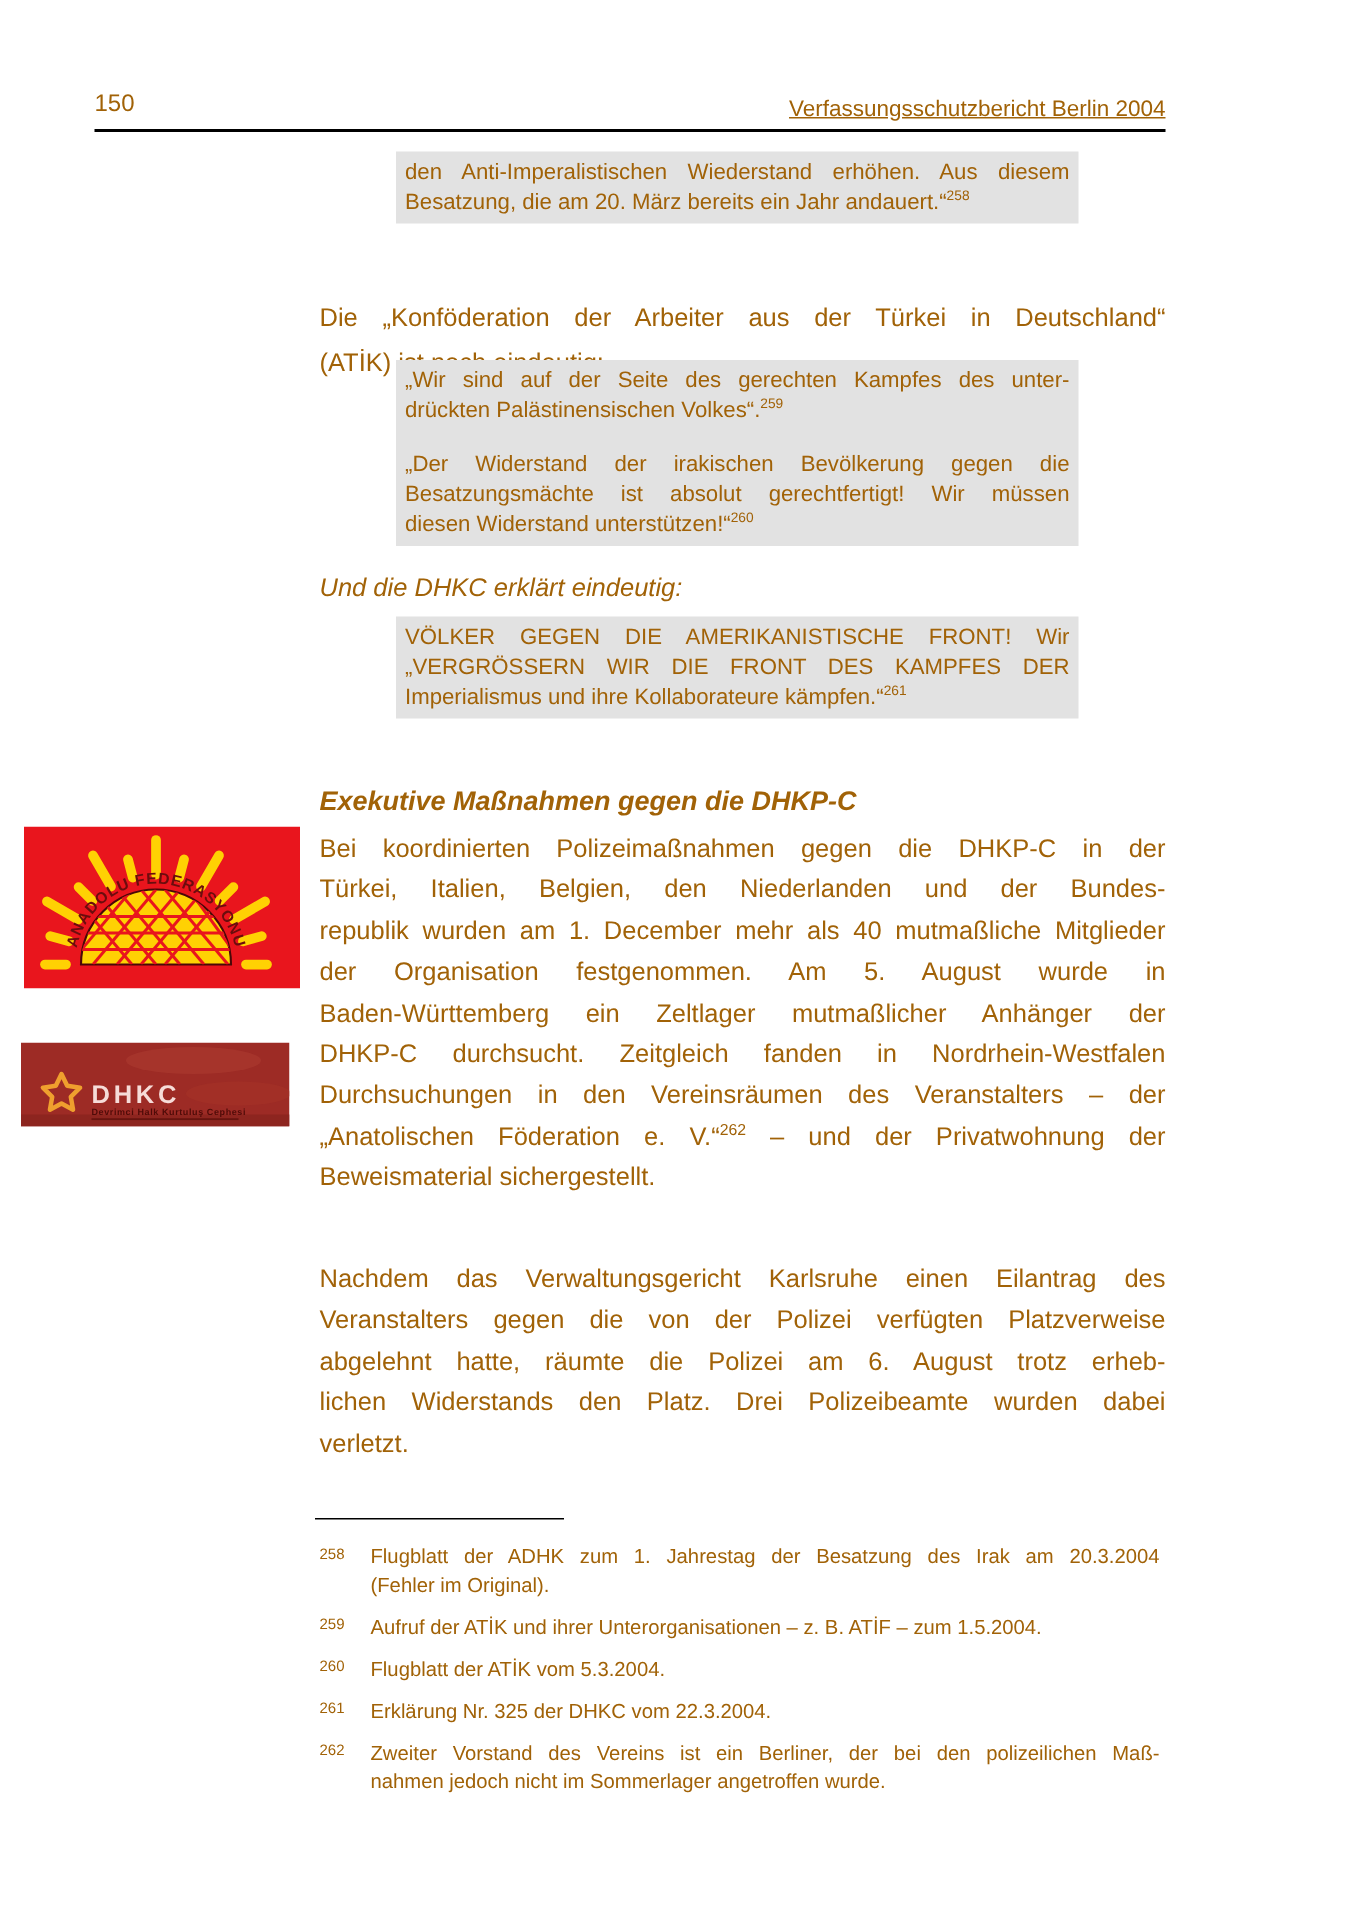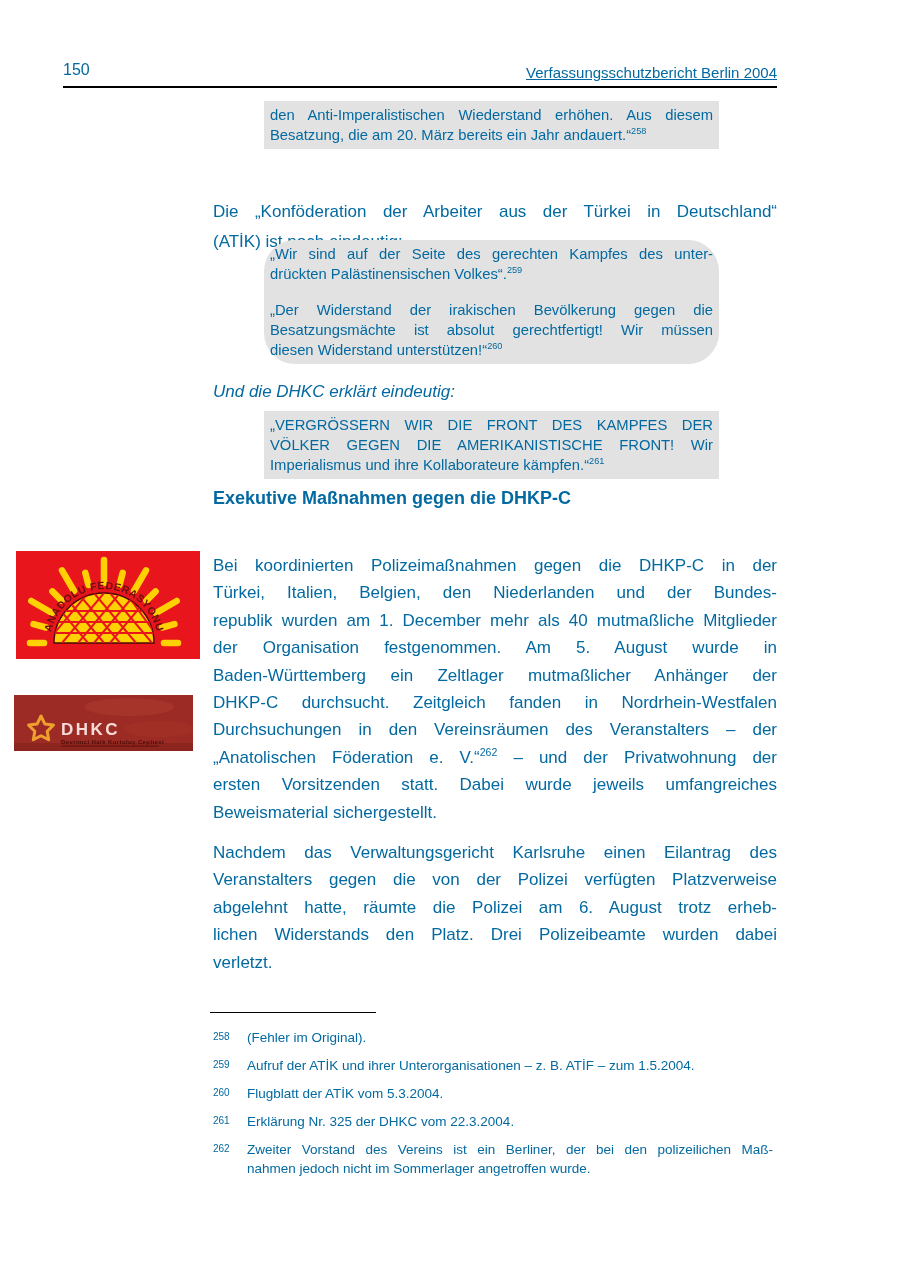--- a/index.html
+++ b/index.html
@@ -1,43 +1,43 @@
 <!DOCTYPE html>
 <html lang="de"><head>
 <meta charset="utf-8">
 <style>
   html,body { margin:0; padding:0; background:#ffffff; }
   .page {
     position:relative; width:900px; height:1273px; background:#ffffff;
-    font-family:"Liberation Sans", sans-serif; color:#0369a1; overflow:hidden;
+    font-family:"Liberation Sans", sans-serif; color:#a16207; overflow:hidden;
   }
   
   .pagenum { position:absolute; left:63px; top:61px; font-size:16px; }
   .header-title { position:absolute; top:64px; right:123px; font-size:15px;text-decoration:underline; }
   .header-rule { position:absolute; left:63px; top:86px; width:714px; height:2px; background:#000; }
   
   .quote {
     position:absolute; left:264px; width:455px; box-sizing:border-box;
     background:#e2e2e2; padding:4px 6px; font-size:14.8px; line-height:20px;
   }
   .q1 { top:101px; }
-  .q2 { top:240px;border-radius:31px; }
+  .q2 { top:240px; }
   .q3 { top:411px; }
   .qgap { height:16px; }
   
   .para { position:absolute; left:213px; width:564px; font-size:17px; }
   .intro { line-height:30px; }
   .p-intro1 { top:172px;margin-top:25px; }
   .p-intro2 { top:377px;font-style:italic; }
   .bodytext { line-height:27.4px; }
   .p-body1 { top:552px; }
   .p-body2 { top:839px; }
   .section-heading {
-    position:absolute; left:213px; top:488px; width:564px;
-    font-size:18px; font-weight:bold; 
+    position:absolute; left:213px; top:524px; width:564px;
+    font-size:18px; font-weight:bold; font-style:italic;
   }
   
   .ln { text-align:justify; text-align-last:justify; }
   .ln-last { text-align:right; text-align-last:left; }
   sup { font-size:0.62em; line-height:0; vertical-align:super; }
   
   .logo1 { position:absolute; left:16px; top:551px; width:184px; height:108px; }
   .logo2 { position:absolute; left:14px; top:695px; width:179px; height:56px; }
   
   .fn-rule { position:absolute; left:210px; top:1012px; width:166px; height:1px; background:#000; }
@@ -79,22 +79,22 @@
         <div class="ln">„Der Widerstand der irakischen Bevölkerung gegen die</div>
         <div class="ln">Besatzungsmächte ist absolut gerechtfertigt! Wir müssen</div>
         <div class="ln ln-last">diesen Widerstand unterstützen!“<sup>260</sup></div>
       </div>
   </div>
 
   <div class="para intro p-intro2">Und die DHKC erklärt eindeutig:</div>
 
   <div class="quote q3">
     <div>
+        <div class="ln">VÖLKER GEGEN DIE AMERIKANISTISCHE FRONT! Wir</div>
         <div class="ln">„VERGRÖSSERN WIR DIE FRONT DES KAMPFES DER</div>
-        <div class="ln">VÖLKER GEGEN DIE AMERIKANISTISCHE FRONT! Wir</div>
         <div class="ln ln-last">Imperialismus und ihre Kollaborateure kämpfen.“<sup>261</sup></div>
       </div>
   </div>
 
   <div class="section-heading">Exekutive Maßnahmen gegen die DHKP-C</div>
 
   <svg class="logo1" viewBox="0 0 184 108" xmlns="http://www.w3.org/2000/svg">
     <rect x="0" y="0" width="184" height="108" fill="#e9151d"></rect>
     <defs>
       <clipPath id="domeClip">
@@ -155,39 +155,39 @@
   <div class="para bodytext p-body1">
     <div>
         <div class="ln">Bei koordinierten Polizeimaßnahmen gegen die DHKP-C in der</div>
         <div class="ln">Türkei, Italien, Belgien, den Niederlanden und der Bundes-</div>
         <div class="ln">republik wurden am 1. December mehr als 40 mutmaßliche Mitglieder</div>
         <div class="ln">der Organisation festgenommen. Am 5. August wurde in</div>
         <div class="ln">Baden-Württemberg ein Zeltlager mutmaßlicher Anhänger der</div>
         <div class="ln">DHKP-C durchsucht. Zeitgleich fanden in Nordrhein-Westfalen</div>
         <div class="ln">Durchsuchungen in den Vereinsräumen des Veranstalters – der</div>
         <div class="ln">„Anatolischen Föderation e. V.“<sup>262</sup> – und der Privatwohnung der</div>
-        <div class="ln">ersten Vorsitzenden statt. Dabei wurde jeweils umfangreiches</div>
         <div class="ln ln-last">Beweismaterial sichergestellt.</div>
       </div>
   </div>
   <div class="para bodytext p-body2">
     <div>
         <div class="ln">Nachdem das Verwaltungsgericht Karlsruhe einen Eilantrag des</div>
         <div class="ln">Veranstalters gegen die von der Polizei verfügten Platzverweise</div>
         <div class="ln">abgelehnt hatte, räumte die Polizei am 6. August trotz erheb-</div>
         <div class="ln">lichen Widerstands den Platz. Drei Polizeibeamte wurden dabei</div>
         <div class="ln ln-last">verletzt.</div>
       </div>
   </div>
 
   <div class="fn-rule"></div>
   <div class="footnotes">
     <div class="fn">
       <div class="fn-num">258</div>
       <div class="fn-text">
+          <div class="ln">Flugblatt der ADHK zum 1. Jahrestag der Besatzung des Irak am 20.3.2004</div>
           <div class="ln ln-last">(Fehler im Original).</div>
         </div>
     </div>
     <div class="fn">
       <div class="fn-num">259</div>
       <div class="fn-text">
           <div class="ln ln-last">Aufruf der ATİK und ihrer Unterorganisationen – z. B. ATİF – zum 1.5.2004.</div>
         </div>
     </div>
     <div class="fn">

